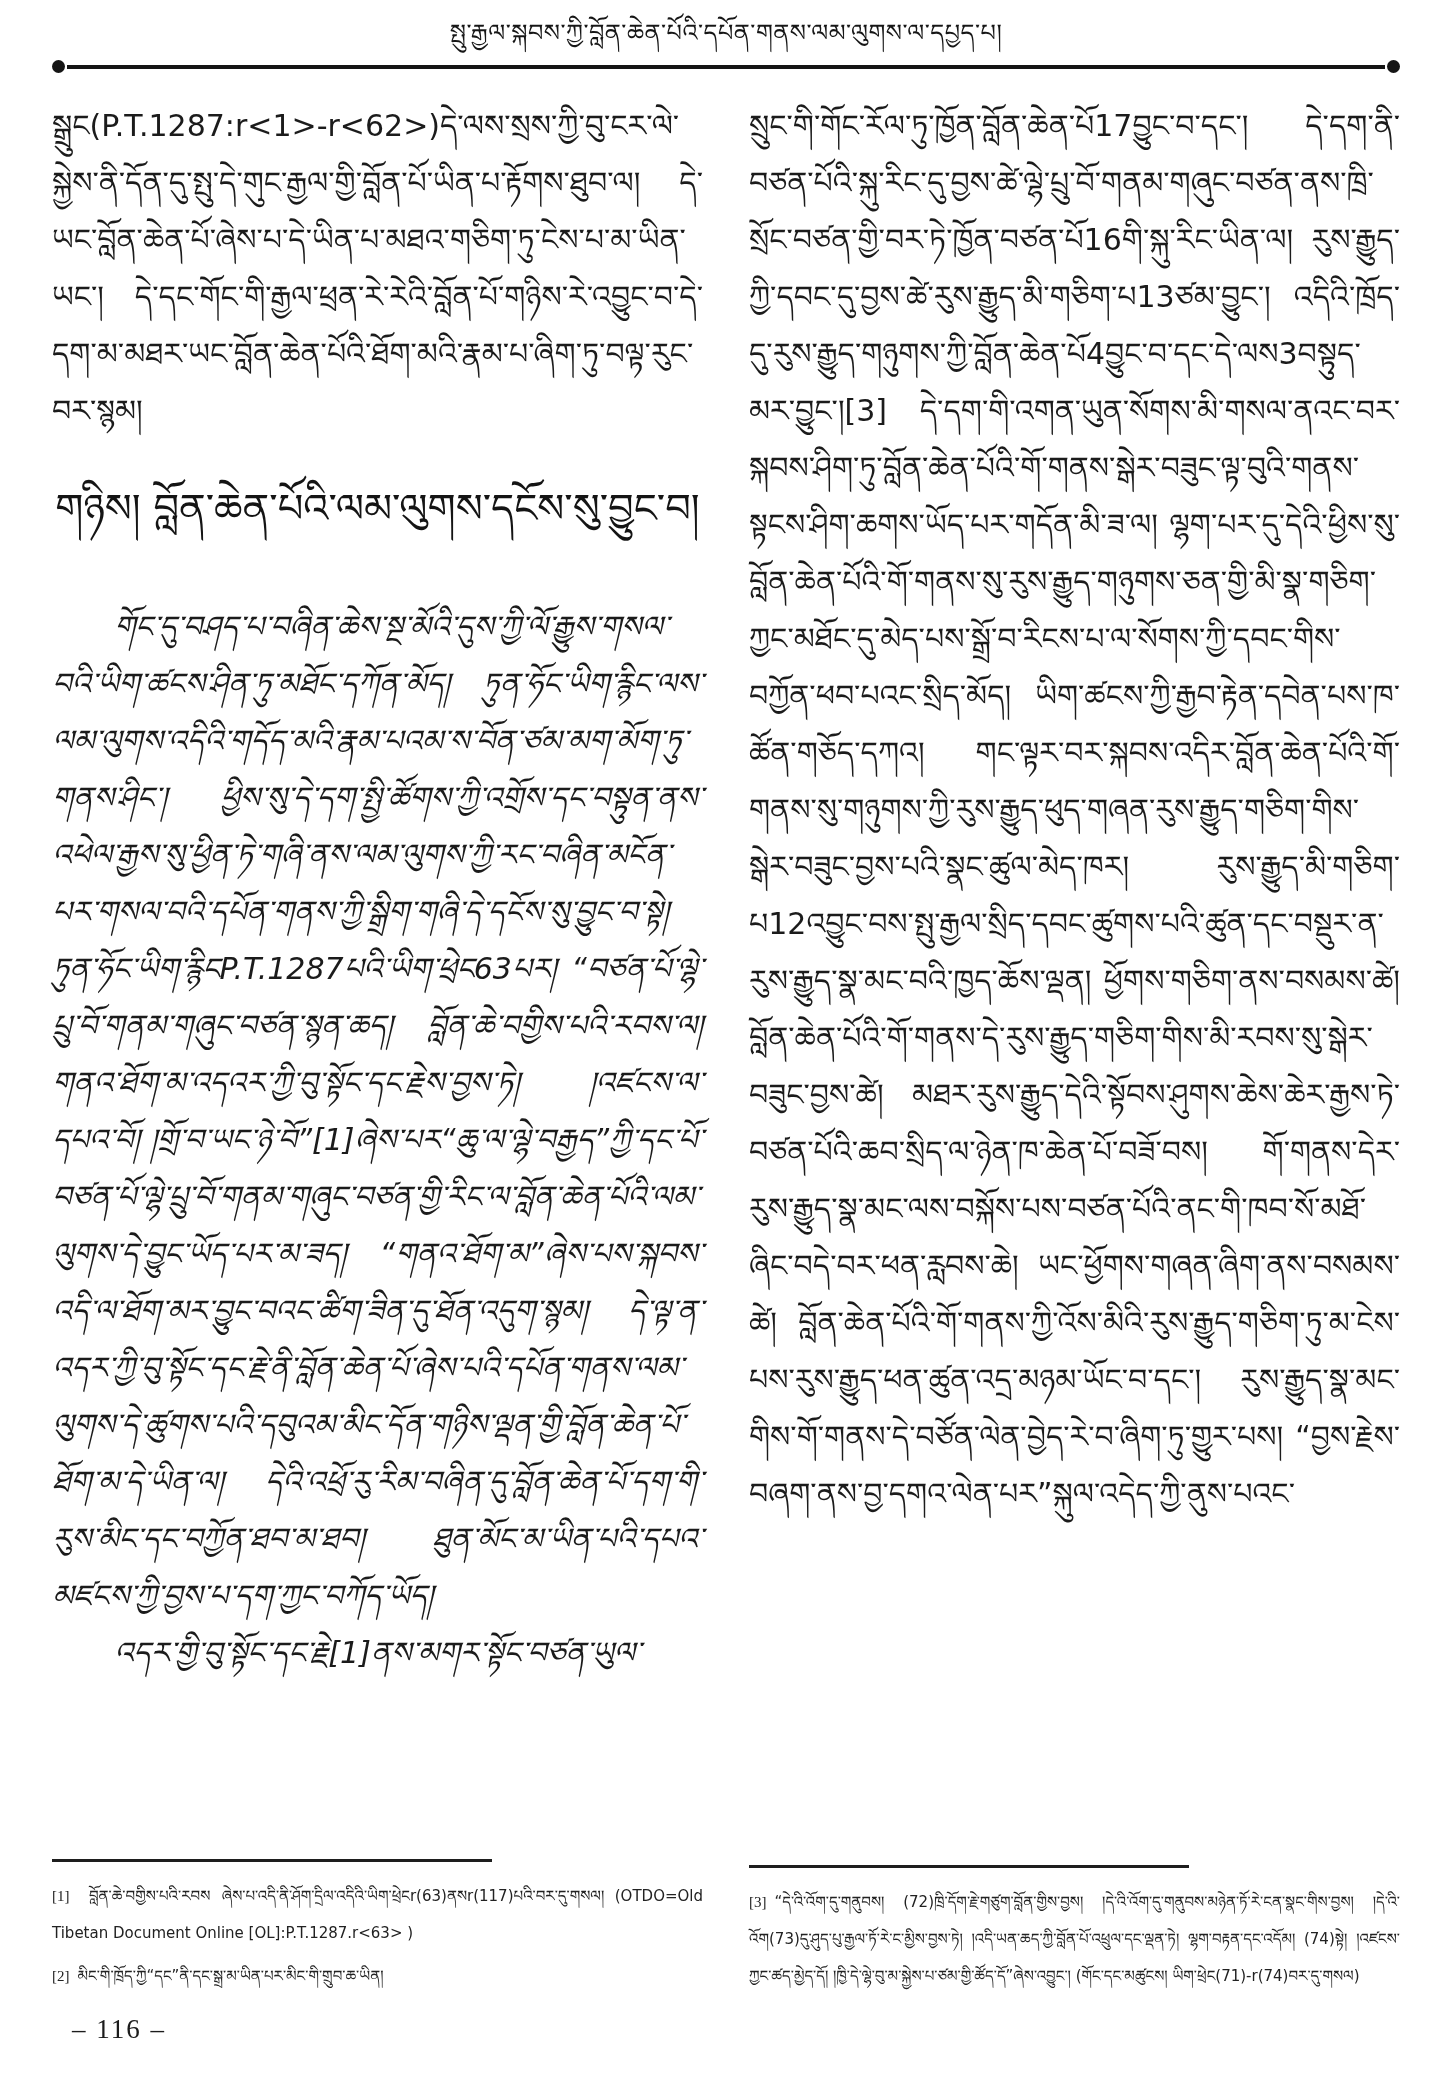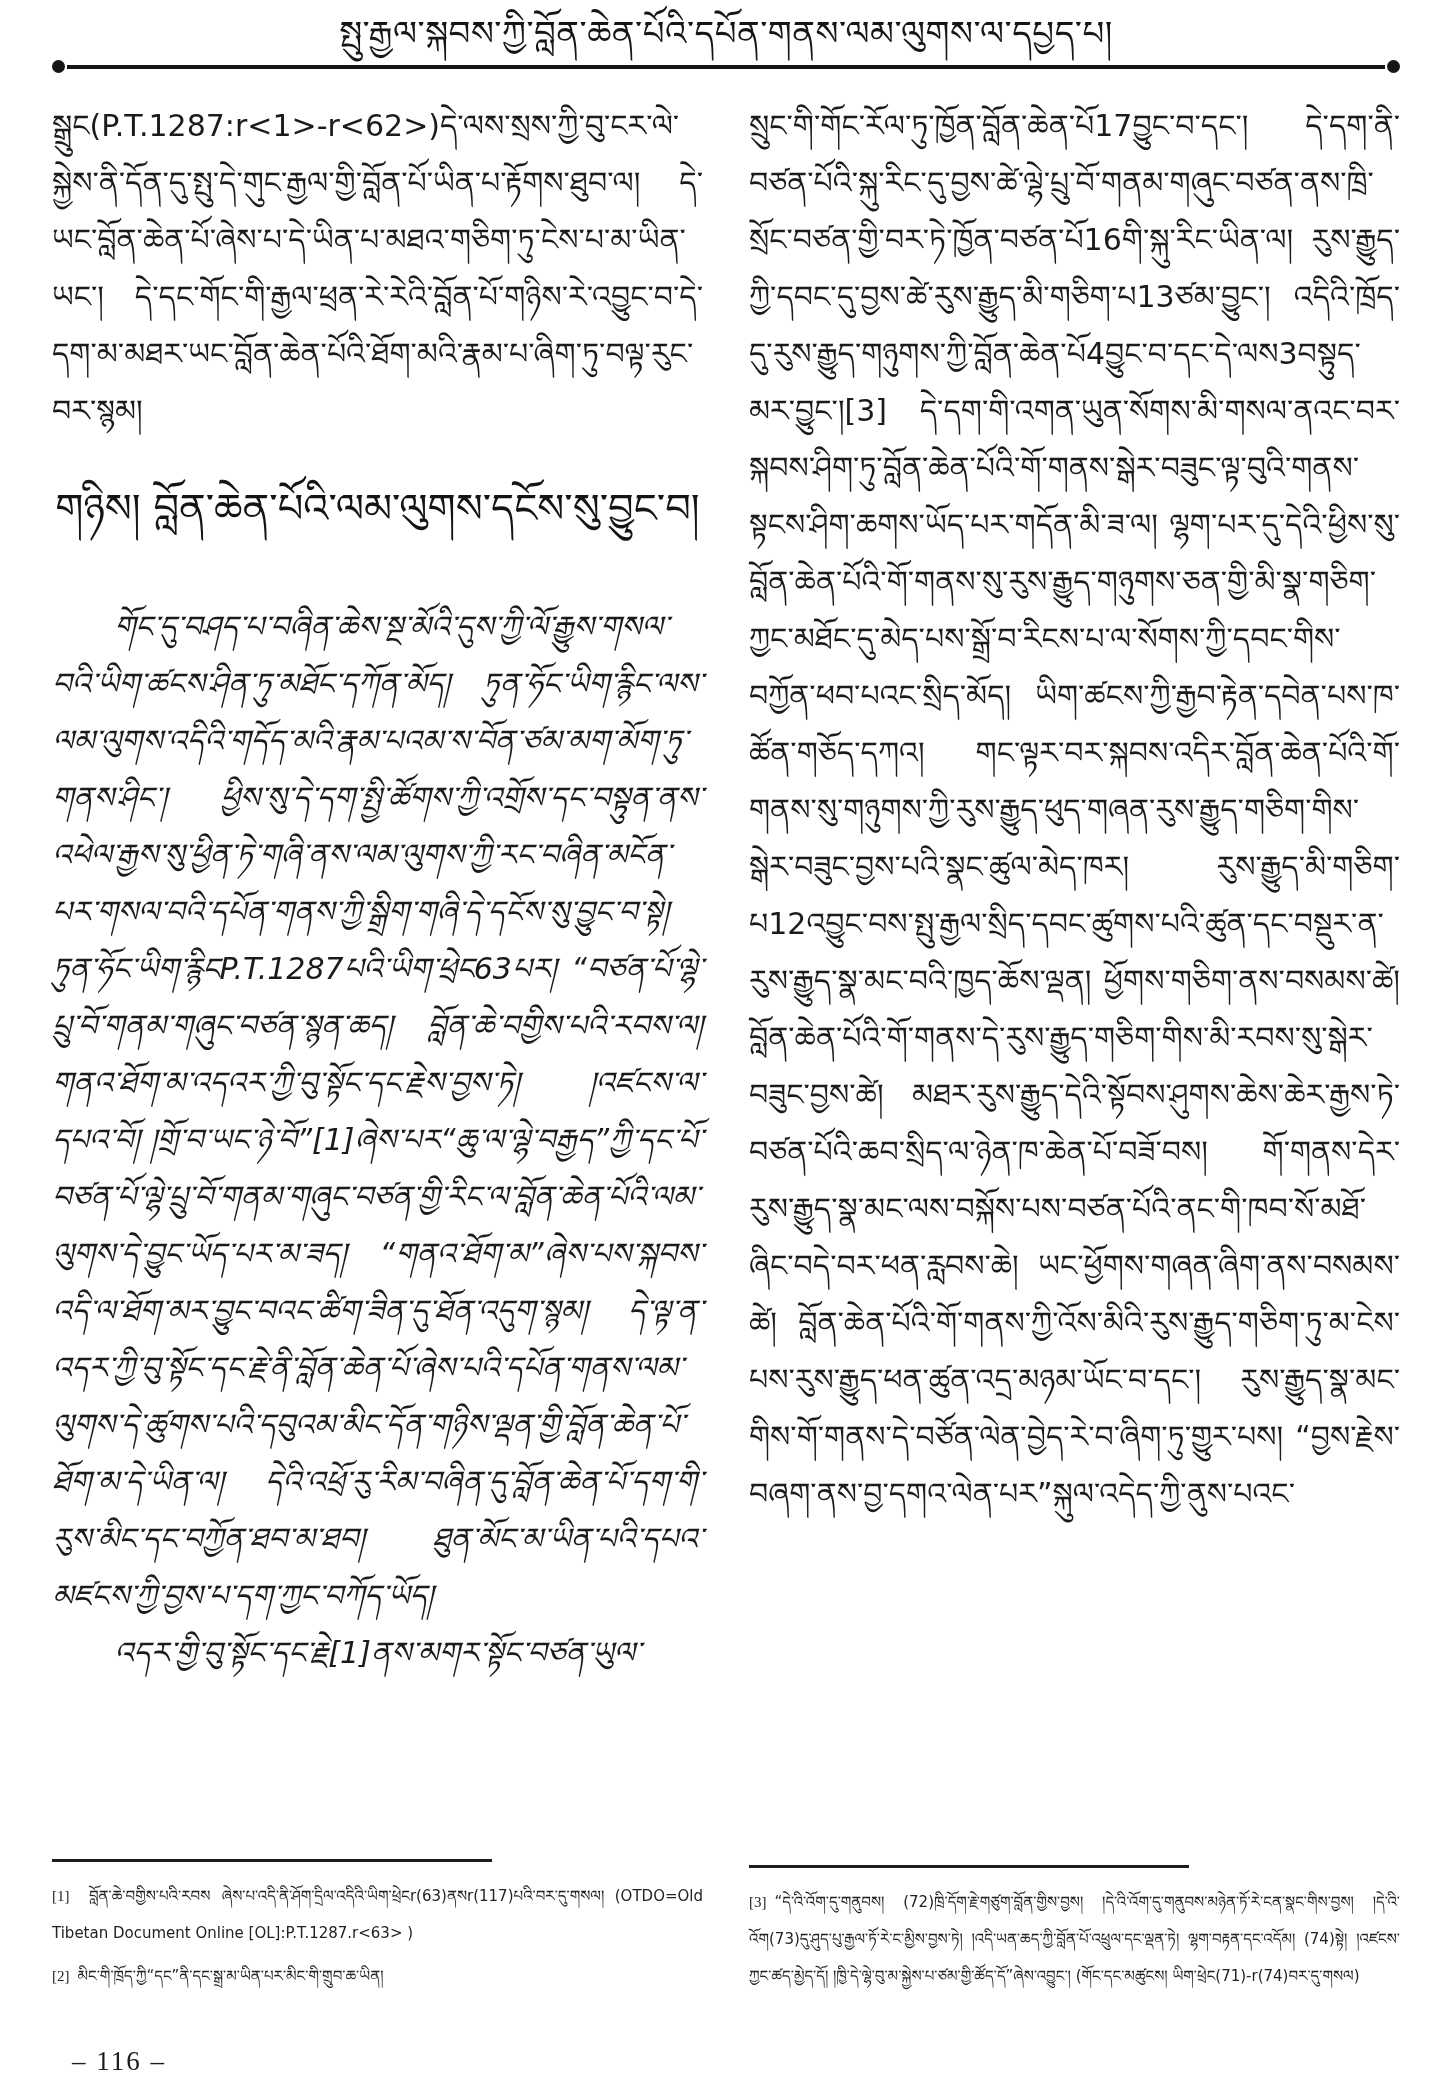--- a/index.html
+++ b/index.html
@@ -15,21 +15,21 @@
     margin: 0 auto;
     background: #ffffff;
     color: #1a1a1a;
     box-sizing: border-box;
     padding: 16px 52px 0 52px;
     overflow: hidden;
   }
   
   .header-title {
     text-align: center;
-    font-size: 34px;
+    font-size: 24px;
     line-height: 34px;
     color: #161616;
     letter-spacing: 0.5px;
   }
   .header-rule {
     display: flex;
     align-items: center;
     margin-top: 10px;
   }
   .header-rule .dot {
@@ -94,21 +94,21 @@
     color: #222222;
   }
   .footnote .fn-marker {
     margin-right: 8px;
     font-family: "Liberation Serif", "DejaVu Serif", serif;
   }
   
   .page-number {
     position: absolute;
     left: 72px;
-    bottom: 12px;
+    bottom: 44px;
     font-size: 27px;
     color: #1c1c1c;
     font-family: "Liberation Serif", "DejaVu Serif", serif;
     letter-spacing: 2px;
   }
 </style>
 </head>
 <body>
 
 <div class="page">

